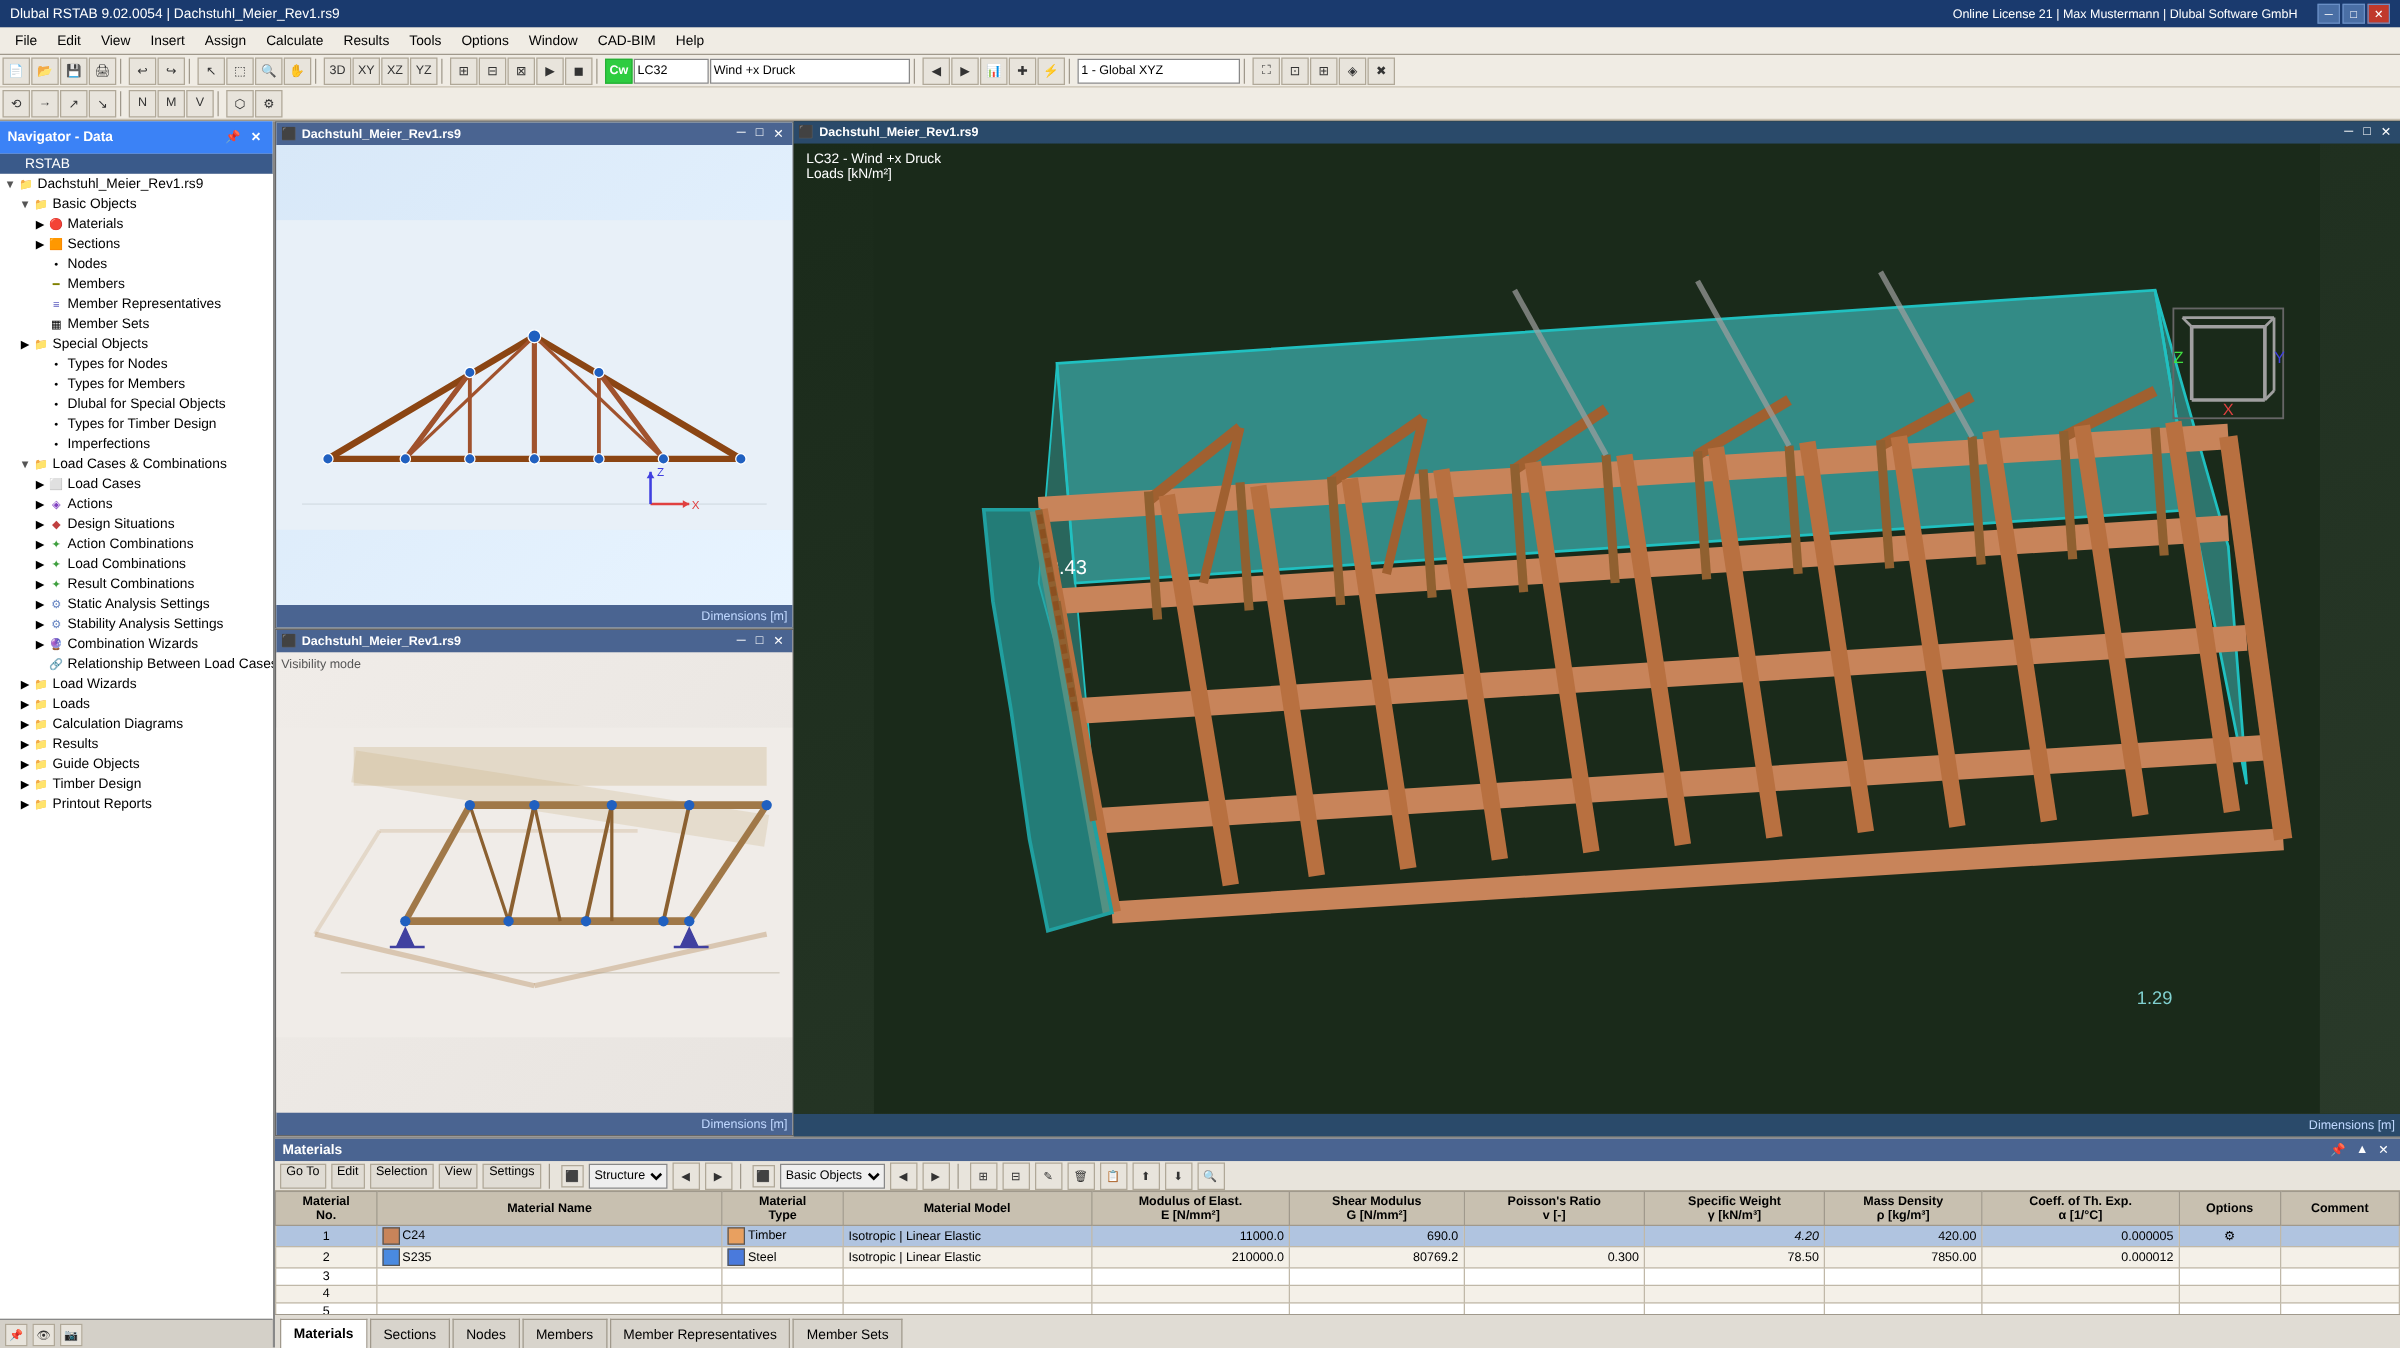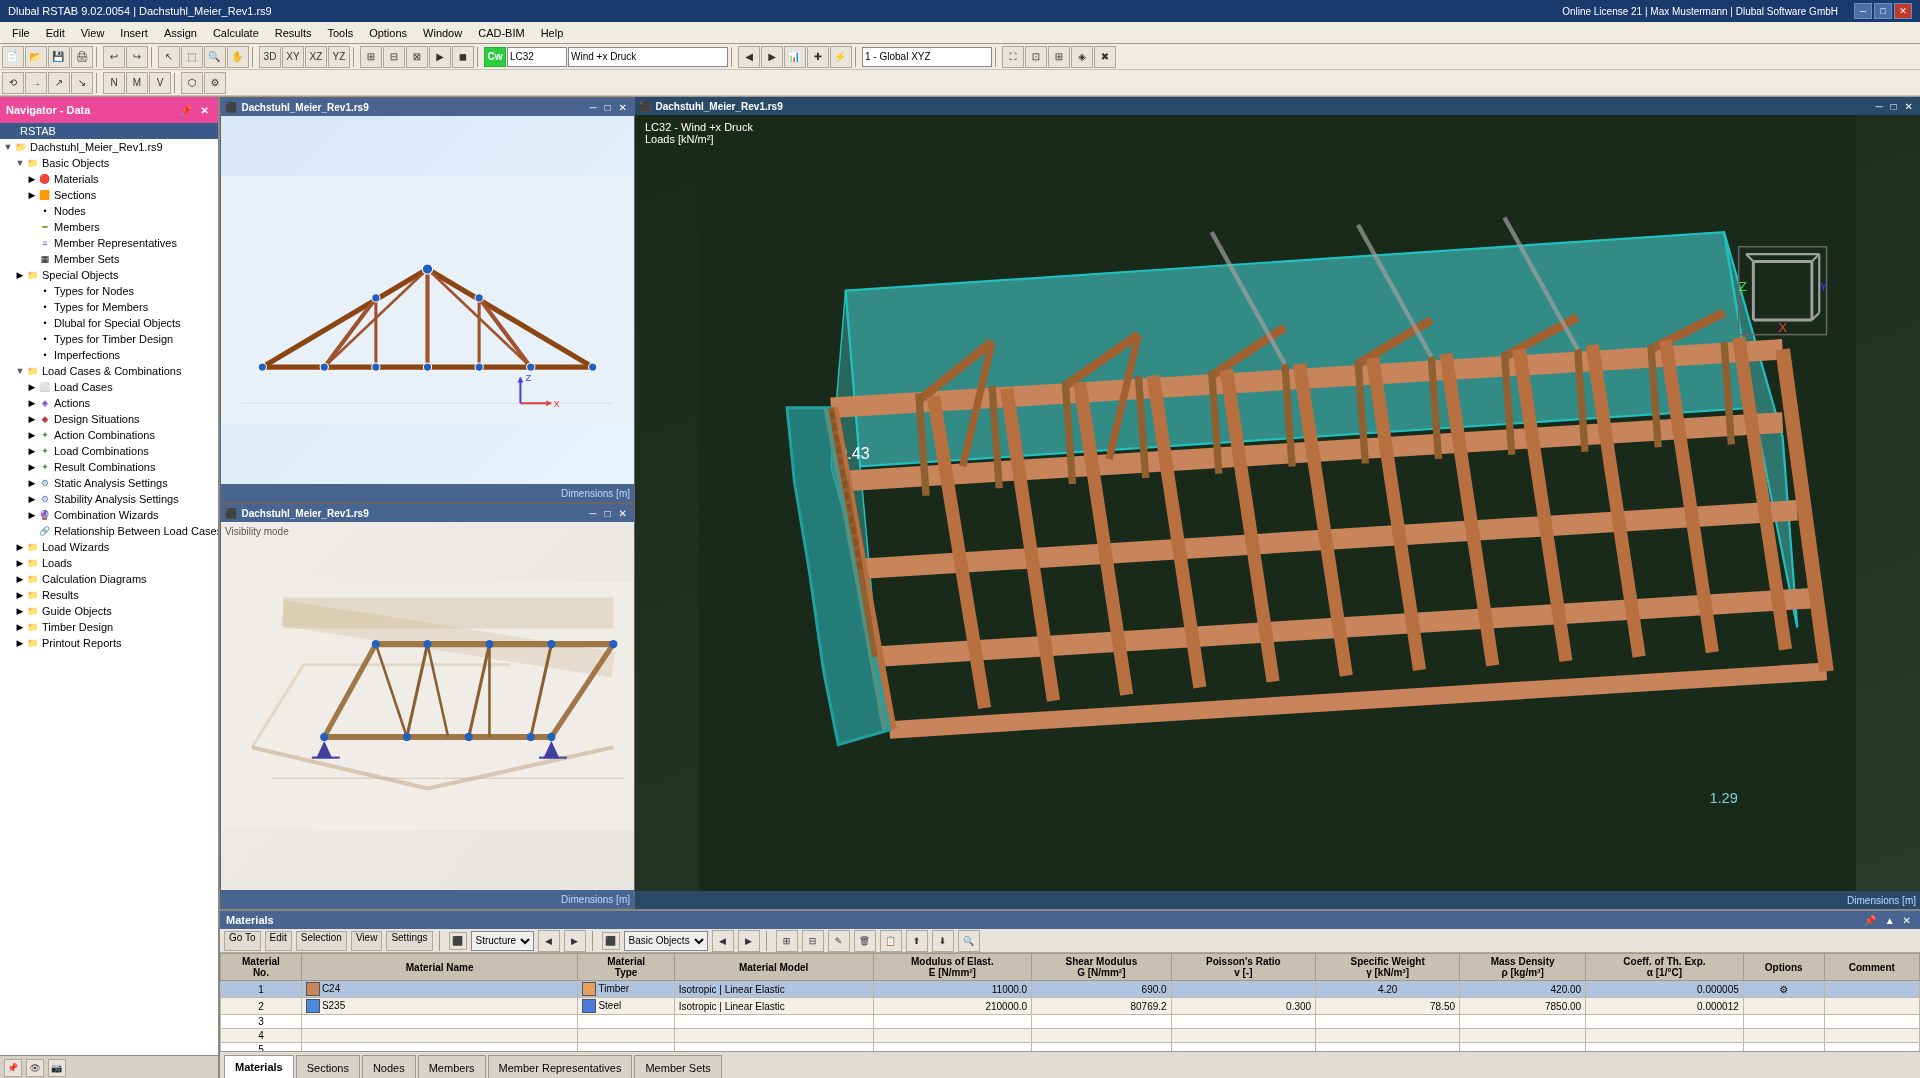--- a/index.html
+++ b/index.html
@@ -22,21 +22,21 @@
     .tb-btn { width: 22px; height: 22px; background: #e8e4dc; border: 1px solid #b0a898; display: flex; align-items: center; justify-content: center; cursor: pointer; font-size: 10px; color: #333; }
     .tb-sep { width: 4px; height: 20px; border-left: 1px solid #a0998c; margin: 0 2px; }
     .tb-green-btn { background: #2ecc40; border: 1px solid #27ae36; color: white; padding: 1px 6px; font-size: 10px; font-weight: bold; height: 20px; cursor: pointer; }
     .tb-combo { height: 20px; background: white; border: 1px solid #888; padding: 0 2px; font-size: 10px; display: flex; align-items: center; min-width: 120px; }
 
     
     #main-layout { display: flex; height: calc(1078px - 22px - 22px - 52px); }
 
     
     #navigator { width: 220px; background: #f0ece4; border-right: 2px solid #888; display: flex; flex-direction: column; }
-    #navigator-header { background: #ec4899; color: white; height: 20px; display: flex; align-items: center; justify-content: space-between; padding: 13px 6px; font-size: 11px; font-weight: bold; }
+    #navigator-header { background: #3b82f6; color: white; height: 20px; display: flex; align-items: center; justify-content: space-between; padding: 13px 6px; font-size: 11px; font-weight: bold; }
     #navigator-header .nav-controls { display: flex; gap: 2px; }
     .nav-ctrl-btn { color: white; font-size: 10px; cursor: pointer; padding: 1px 3px; }
     #nav-tree { flex: 1; overflow-y: auto; background: white; }
     .tree-item { display: flex; align-items: center; padding: 1px 2px; cursor: pointer; font-size: 11px; color: #000; white-space: nowrap; }
     .tree-icon { width: 14px; height: 14px; display: inline-flex; align-items: center; justify-content: center; font-size: 9px; margin-right: 2px; flex-shrink: 0; }
     .tree-toggle { width: 12px; display: inline-flex; align-items: center; justify-content: center; font-size: 9px; cursor: pointer; flex-shrink: 0; }
     .folder-icon { color: #e8c050; }
     .expand-arrow { color: #555; }
 
     
@@ -684,21 +684,21 @@
           </thead>
           <tbody id="materials-tbody">
           <tr class="selected">
     <td style="text-align:center;">1</td>
     <td><span style="display:inline-block;width:14px;height:14px;background:#c8845a;border:1px solid #555;vertical-align:middle;margin-right:2px;"></span>C24</td>
     <td><span style="display:inline-block;width:14px;height:14px;background:#e8a060;border:1px solid #555;vertical-align:middle;margin-right:2px;"></span>Timber</td>
     <td>Isotropic | Linear Elastic</td>
     <td style="text-align:right;margin-top:27px;">11000.0</td>
     <td style="text-align:right;">690.0</td>
     <td style="text-align:right;"></td>
-    <td style="text-align:center;">4.20</td>
+    <td style="text-align:right;font-style:italic;">4.20</td>
     <td style="text-align:right;">420.00</td>
     <td style="text-align:right;">0.000005</td>
     <td style="text-align:center;">⚙</td>
     <td></td>
   </tr>
               <tr>
     <td style="text-align:center;">2</td>
     <td><span style="display:inline-block;width:14px;height:14px;background:#4a8ae0;border:1px solid #555;vertical-align:middle;margin-right:2px;"></span>S235</td>
     <td><span style="display:inline-block;width:14px;height:14px;background:#4a7adc;border:1px solid #555;vertical-align:middle;margin-right:2px;"></span>Steel</td>
     <td>Isotropic | Linear Elastic</td>

